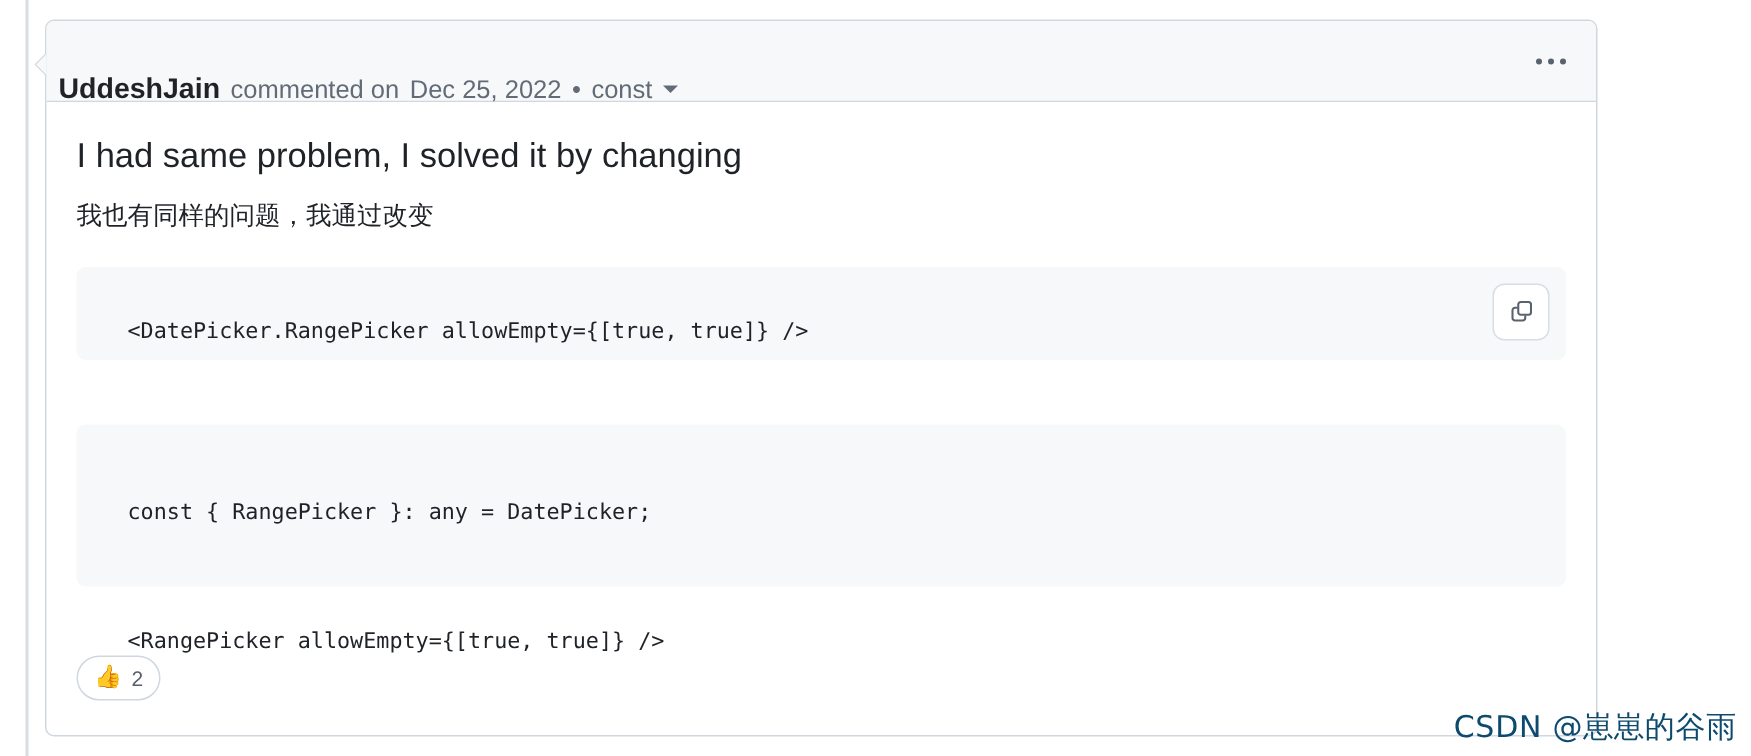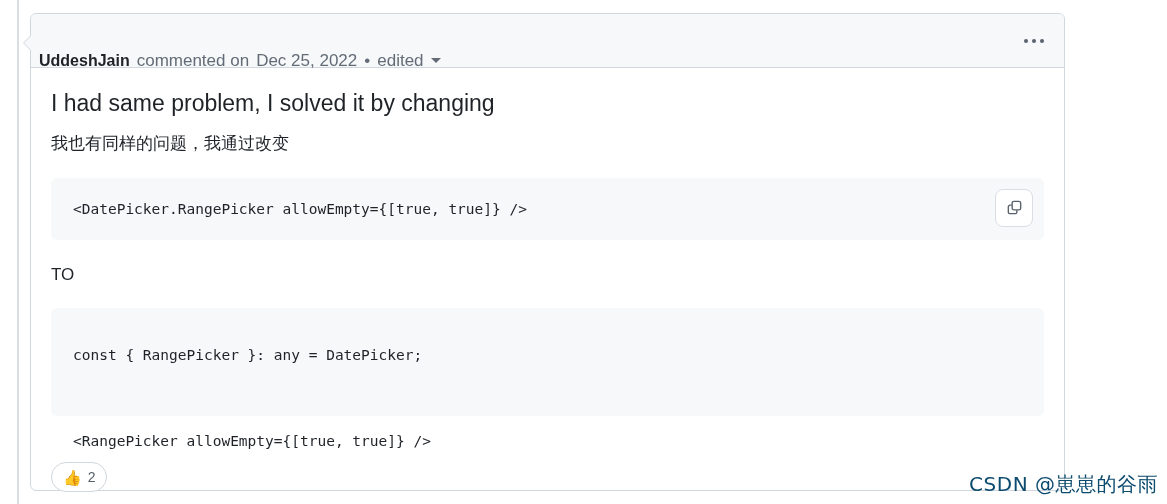--- a/index.html
+++ b/index.html
@@ -77,21 +77,21 @@
   .header-meta {
     display: flex;
     align-items: baseline;
     gap: 0;
     font-size: 17px;
     white-space: nowrap;
   }
   .author {
     font-weight: bold;
     color: #1f2328;
-    font-size: 16px;
+    font-size: 19px;
   }
   .meta-text {
     color: #636c76;
     font-size: 17px;
     margin-left: 7px;
     margin-top: 40px;
   }
   .meta-sep {
     color: #636c76;
     font-size: 17px;
@@ -158,21 +158,21 @@
     position: relative;
     background: #f6f8fa;
     border-radius: 6px;
     margin: 21px 0 0 0;
     padding: 16px 18px;
     box-sizing: border-box;
   }
   .codeblock.cb1 { height: 62px; padding-top: 20px; }
   .codeblock.cb2 { height: 108px; padding-top: 22px; }
   .codeblock pre {
-    margin: 4px;
+    margin: 16px;
     font-family: "DejaVu Sans Mono", "Liberation Mono", monospace;
     font-size: 14.5px;
     line-height: 2.95;
     color: #1f2328;
     white-space: pre;
   }
   .codeblock.cb1 pre { line-height: 1; }
   .copy-btn {
     position: absolute;
     right: 11px;
@@ -237,21 +237,21 @@
 
   <div class="comment-tail"></div>
   <div class="comment-tail-inner"></div>
 
   <div class="comment-header">
     <div class="header-meta">
       <span class="author">UddeshJain</span>
       <span class="meta-text">commented on</span>
       <span class="meta-text">Dec 25, 2022</span>
       <span class="meta-sep">•</span>
-      <span class="meta-edited">edited</span>
+      <span class="meta-edited">const</span>
       <span class="caret-down"></span>
     </div>
     <div class="kebab">
       <span></span>
       <span></span>
       <span></span>
     </div>
   </div>
 
   <div class="comment-body">
@@ -263,21 +263,20 @@
       <pre>&lt;DatePicker.RangePicker allowEmpty={[true, true]} /&gt;</pre>
       <div class="copy-btn">
         <svg width="17" height="17" viewBox="0 0 16 16" fill="none">
           <rect x="5.8" y="2.2" width="8" height="8" rx="1.6" stroke="#59636e" stroke-width="1.3"></rect>
           <path d="M10.2 11.1v1.1a1.6 1.6 0 0 1-1.6 1.6H3.8a1.6 1.6 0 0 1-1.6-1.6V7.4a1.6 1.6 0 0 1 1.6-1.6h1.1" stroke="#59636e" stroke-width="1.3" stroke-linecap="round" stroke-linejoin="round"></path>
         </svg>
       </div>
     </div>
 
     <div style="height:22px"></div>
-    <p class="para-to">TO</p>
 
     <div class="codeblock cb2">
       <pre>const { RangePicker }: any = DatePicker;
 
 &lt;RangePicker allowEmpty={[true, true]} /&gt;</pre>
     </div>
 
   </div>
 
   <div class="reactions">

